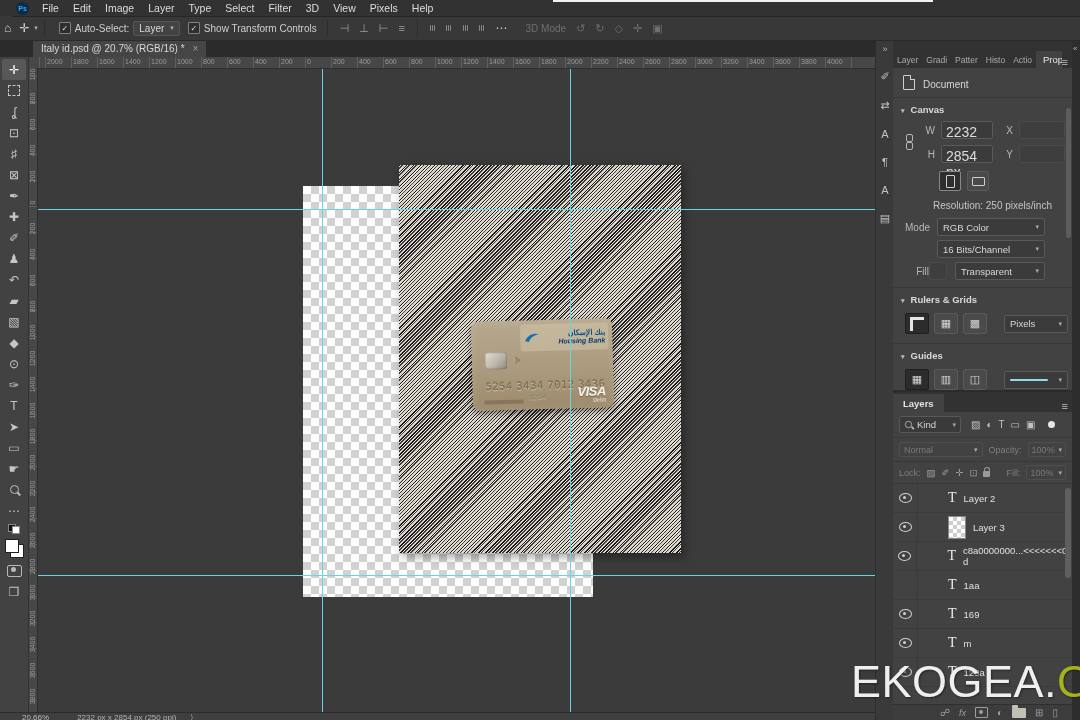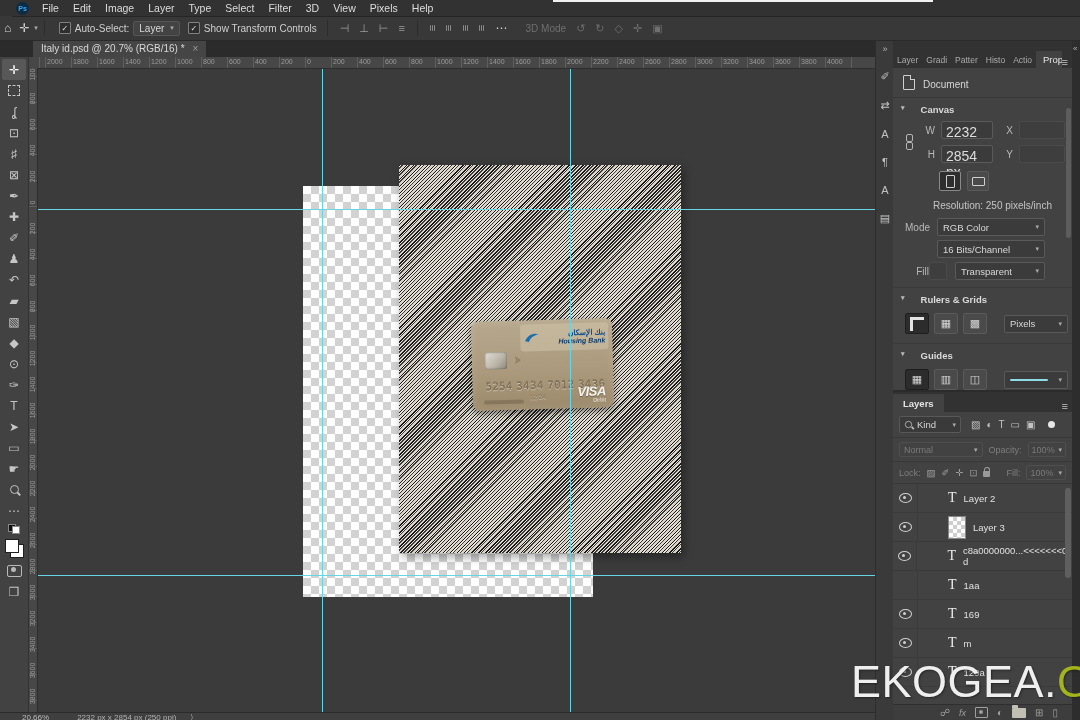--- a/index.html
+++ b/index.html
@@ -122,21 +122,21 @@
   #properties-panel{height:350px;background:#323232;position:relative;}
   .ptabs{margin-top:10px;height:18px;display:flex;align-items:flex-end;font-size:8.5px;color:#ababab;}
   .ptab{padding:3px 4px 3px 4px;white-space:nowrap;overflow:hidden;}
   .ptab.active{background:#424242;color:#e6e6e6;font-size:9.5px;padding:3px 7px;}
   .panel-menu{margin-left:auto;margin-right:4px;color:#c0c0c0;font-size:11px;}
   #properties-body{background:#424242;height:322px;position:relative;font-size:10px;overflow:hidden;}
   .doc-row{display:flex;align-items:flex-end;gap:8px;padding:7px 10px;border-bottom:1px solid #383838;}
   .icon-page{width:10px;height:13px;border:1px solid #cfcfcf;border-radius:1px;position:relative;background:#424242;}
   .icon-page::after{content:"";position:absolute;right:-1px;top:-1px;width:4px;height:4px;background:#424242;
                     border-left:1px solid #cfcfcf;border-bottom:1px solid #cfcfcf;}
-  .sec-head{display:flex;align-items:flex-start;gap:16px;padding:6px 8px 4px 8px;color:#dadada;font-weight:bold;font-size:9.5px;}
+  .sec-head{display:flex;align-items:flex-end;gap:6px;padding:6px 8px 4px 8px;color:#dadada;font-weight:bold;font-size:9.5px;}
   .sec-caret{font-size:7px;color:#b8b8b8;}
   .canvas-grid{display:grid;grid-template-columns:12px 12px 52px 14px 46px;gap:6px 6px;align-items:center;
                padding:2px 0 2px 12px;}
   .icon-chain{width:8px;height:16px;position:relative;}
   .icon-chain::before,.icon-chain::after{content:"";position:absolute;left:1px;width:5px;height:6px;
       border:1px solid #b5b5b5;border-radius:2px;}
   .icon-chain::before{top:0;} .icon-chain::after{bottom:0;}
   .flabel{color:#b8b8b8;text-align:right;}
   .field{background:#3b3b3b;border:1px solid #5a5a5a;border-radius:2px;padding:2px 4px;color:#dcdcdc;
          font-size:14px;height:12px;}

